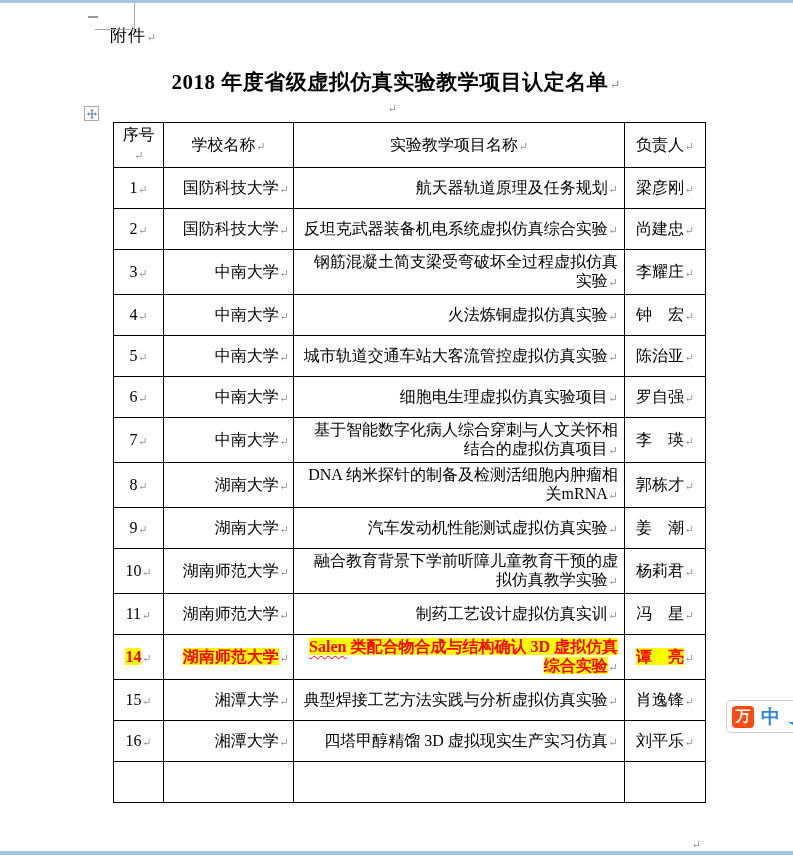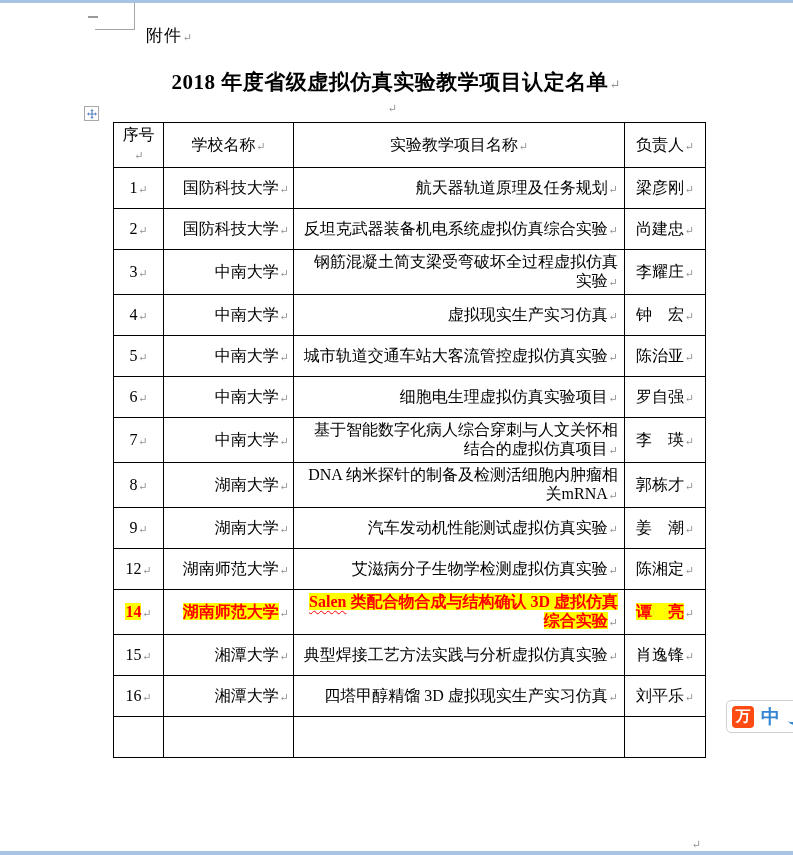--- a/index.html
+++ b/index.html
@@ -10,21 +10,21 @@
     color:#000;
   }
   .edge-line{position:absolute;left:0;width:793px;z-index:9;}
   .edge-top{top:0;height:3px;}
   .edge-bottom{top:851px;height:4px;}
   
   .crop{position:absolute;background:#a6a6a6;z-index:1;}
   .crop-h{left:95px;top:29px;width:40px;height:1px;}
   .crop-v{left:134px;top:0;width:1px;height:30px;}
   .crop-dash{left:88px;top:16px;width:10px;height:2px;background:#9a9a9a;}
-  .attachment{position:absolute;left:110px;top:24px;font-size:17px;letter-spacing:1px;margin-left:36px;}
+  .attachment{position:absolute;left:110px;top:24px;font-size:17px;letter-spacing:1px;}
   .title{position:absolute;left:4px;top:68px;width:784px;text-align:center;
          font-size:21px;font-weight:bold;letter-spacing:0.5px;white-space:nowrap;}
   .empty-line{position:absolute;left:0;top:98px;width:784px;text-align:center;}
   .mark{color:#8f8f8f;font-size:11px;font-weight:normal;padding-left:1px;background:transparent;}
   .title .mark{font-size:13px;}
   
   .move-handle{position:absolute;left:84px;top:106px;width:15px;height:15px;
     border:1px solid #a9a9a9;background:#fdfdfd;box-sizing:border-box;
     display:flex;align-items:center;justify-content:center;z-index:2;}
   
@@ -104,21 +104,21 @@
   </tr>
         <tr>
     <td class="c-index"><span class="txt">3</span><span class="mark">↵</span></td>
     <td class="c-school"><span class="txt">中南大学</span><span class="mark">↵</span></td>
     <td class="c-project"><span class="txt">钢筋混凝土简支梁受弯破坏全过程虚拟仿真实验</span><span class="mark">↵</span></td>
     <td class="c-leader"><span class="txt">李耀庄</span><span class="mark">↵</span></td>
   </tr>
         <tr>
     <td class="c-index"><span class="txt">4</span><span class="mark">↵</span></td>
     <td class="c-school"><span class="txt">中南大学</span><span class="mark">↵</span></td>
-    <td class="c-project"><span class="txt">虚拟现实生产实习仿真</span><span class="mark">↵</span></td>
+    <td class="c-project"><span class="txt">火法炼铜虚拟仿真实验</span><span class="mark">↵</span></td>
     <td class="c-leader"><span class="txt">钟　宏</span><span class="mark">↵</span></td>
   </tr>
         <tr>
     <td class="c-index"><span class="txt">5</span><span class="mark">↵</span></td>
     <td class="c-school"><span class="txt">中南大学</span><span class="mark">↵</span></td>
     <td class="c-project"><span class="txt">城市轨道交通车站大客流管控虚拟仿真实验</span><span class="mark">↵</span></td>
     <td class="c-leader"><span class="txt">陈治亚</span><span class="mark">↵</span></td>
   </tr>
         <tr>
     <td class="c-index"><span class="txt">6</span><span class="mark">↵</span></td>
@@ -138,24 +138,30 @@
     <td class="c-project"><span class="txt">DNA 纳米探针的制备及检测活细胞内肿瘤相关mRNA</span><span class="mark">↵</span></td>
     <td class="c-leader"><span class="txt">郭栋才</span><span class="mark">↵</span></td>
   </tr>
         <tr>
     <td class="c-index"><span class="txt">9</span><span class="mark">↵</span></td>
     <td class="c-school"><span class="txt">湖南大学</span><span class="mark">↵</span></td>
     <td class="c-project"><span class="txt">汽车发动机性能测试虚拟仿真实验</span><span class="mark">↵</span></td>
     <td class="c-leader"><span class="txt">姜　潮</span><span class="mark">↵</span></td>
   </tr>
         <tr>
-    <td class="c-index"><span class="txt">12</span><span class="mark">↵</span></td>
+    <td class="c-index"><span class="txt">10</span><span class="mark">↵</span></td>
     <td class="c-school"><span class="txt">湖南师范大学</span><span class="mark">↵</span></td>
-    <td class="c-project"><span class="txt">艾滋病分子生物学检测虚拟仿真实验</span><span class="mark">↵</span></td>
-    <td class="c-leader"><span class="txt">陈湘定</span><span class="mark">↵</span></td>
+    <td class="c-project"><span class="txt">融合教育背景下学前听障儿童教育干预的虚拟仿真教学实验</span><span class="mark">↵</span></td>
+    <td class="c-leader"><span class="txt">杨莉君</span><span class="mark">↵</span></td>
+  </tr>
+        <tr>
+    <td class="c-index"><span class="txt">11</span><span class="mark">↵</span></td>
+    <td class="c-school"><span class="txt">湖南师范大学</span><span class="mark">↵</span></td>
+    <td class="c-project"><span class="txt">制药工艺设计虚拟仿真实训</span><span class="mark">↵</span></td>
+    <td class="c-leader"><span class="txt">冯　星</span><span class="mark">↵</span></td>
   </tr>
         <tr class="hl">
     <td class="c-index"><span class="txt">14</span><span class="mark">↵</span></td>
     <td class="c-school"><span class="txt">湖南师范大学</span><span class="mark">↵</span></td>
     <td class="c-project"><span class="txt"><span class="wavy">Salen</span> 类配合物合成与结构确认 3D 虚拟仿真综合实验</span><span class="mark">↵</span></td>
     <td class="c-leader"><span class="txt">谭　亮</span><span class="mark">↵</span></td>
   </tr>
         <tr>
     <td class="c-index"><span class="txt">15</span><span class="mark">↵</span></td>
     <td class="c-school"><span class="txt">湘潭大学</span><span class="mark">↵</span></td>

